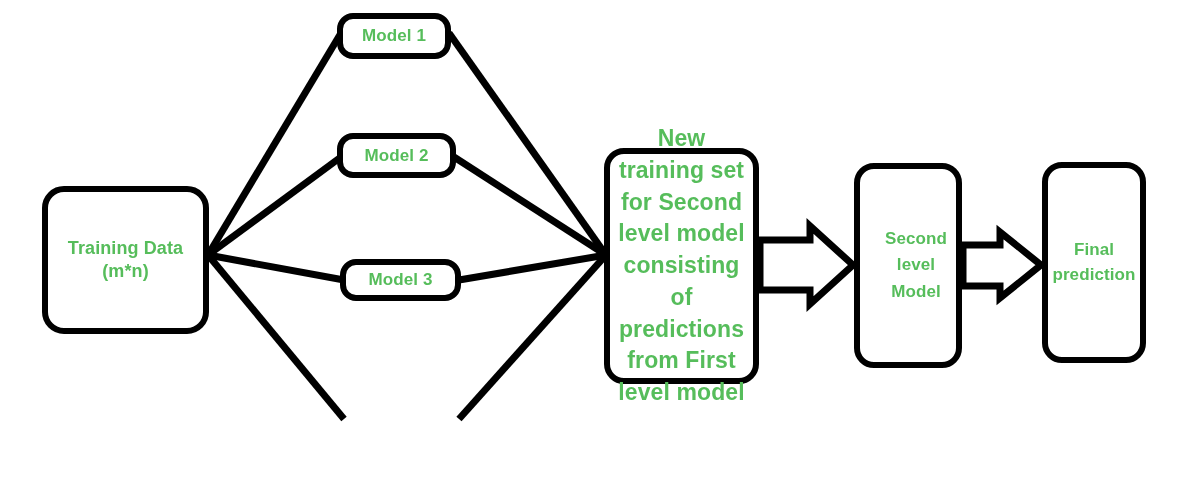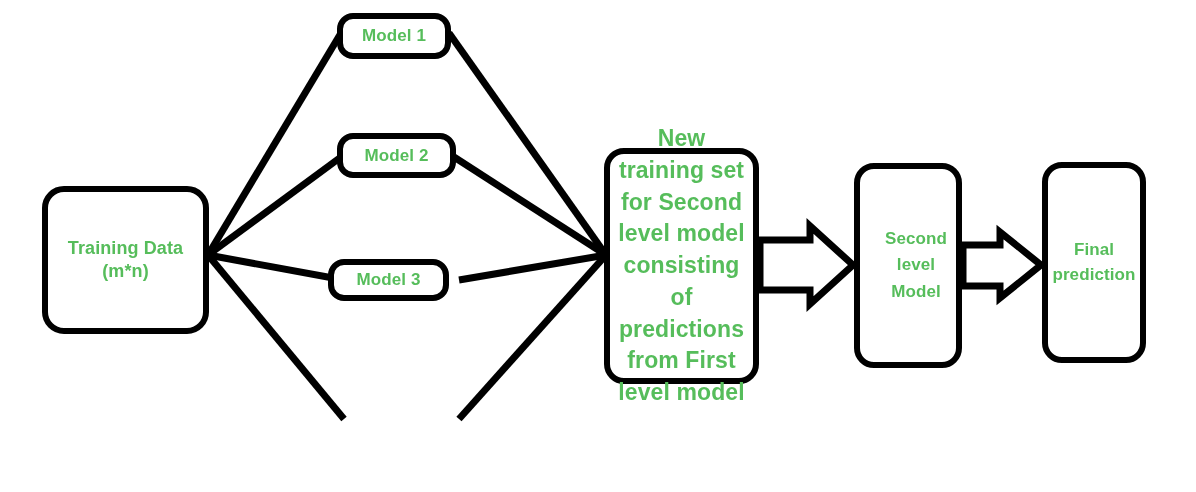--- a/index.html
+++ b/index.html
@@ -56,21 +56,21 @@
     left: 337px; top: 13px;
     width: 114px; height: 46px;
     border-radius: 16px;
   }
   #node-model-2 {
     left: 337px; top: 133px;
     width: 119px; height: 45px;
     border-radius: 16px;
   }
   #node-model-3 {
-    left: 328px; top: 259px;
+    left: 340px; top: 259px;
     width: 121px; height: 42px;
     border-radius: 16px;
   }
   #node-model-4 {
     left: 340px; top: 398px;
     width: 121px; height: 45px;
     border-radius: 16px;
   }
   #node-model-1 .node-label,
   #node-model-2 .node-label,

